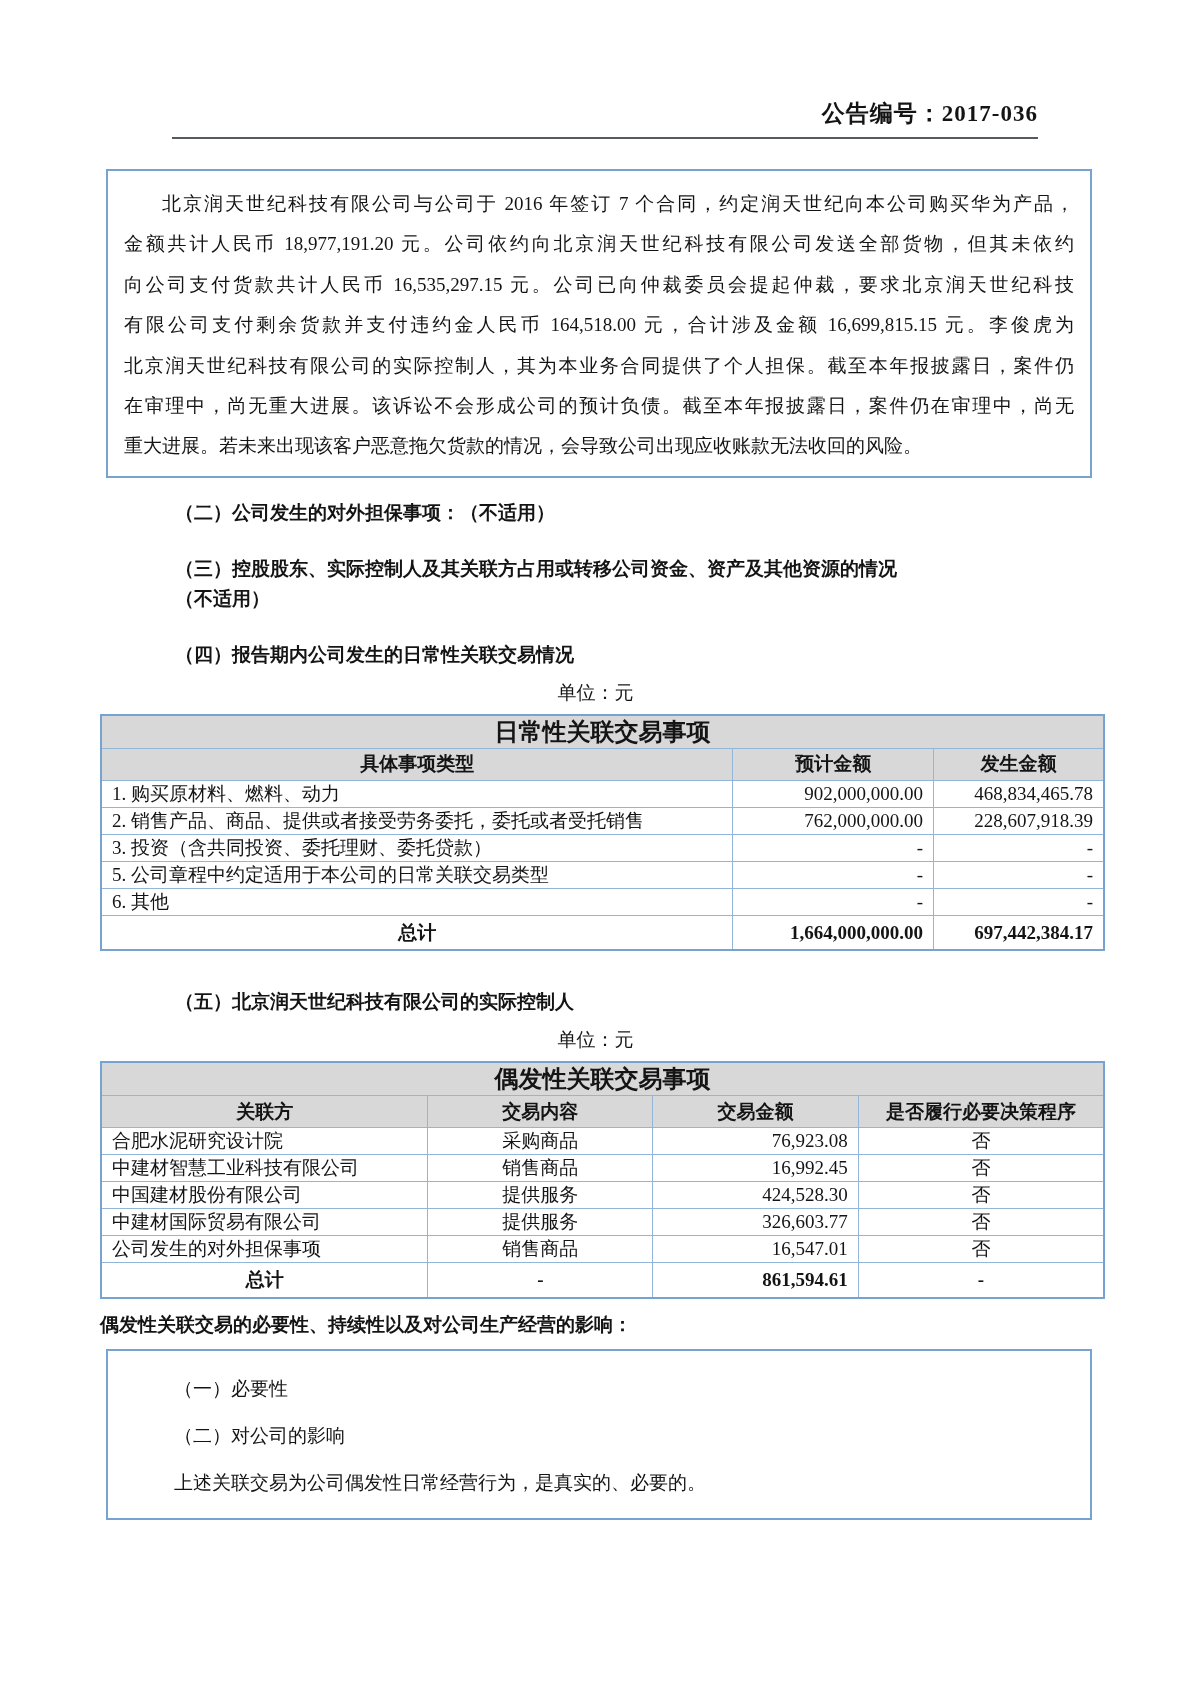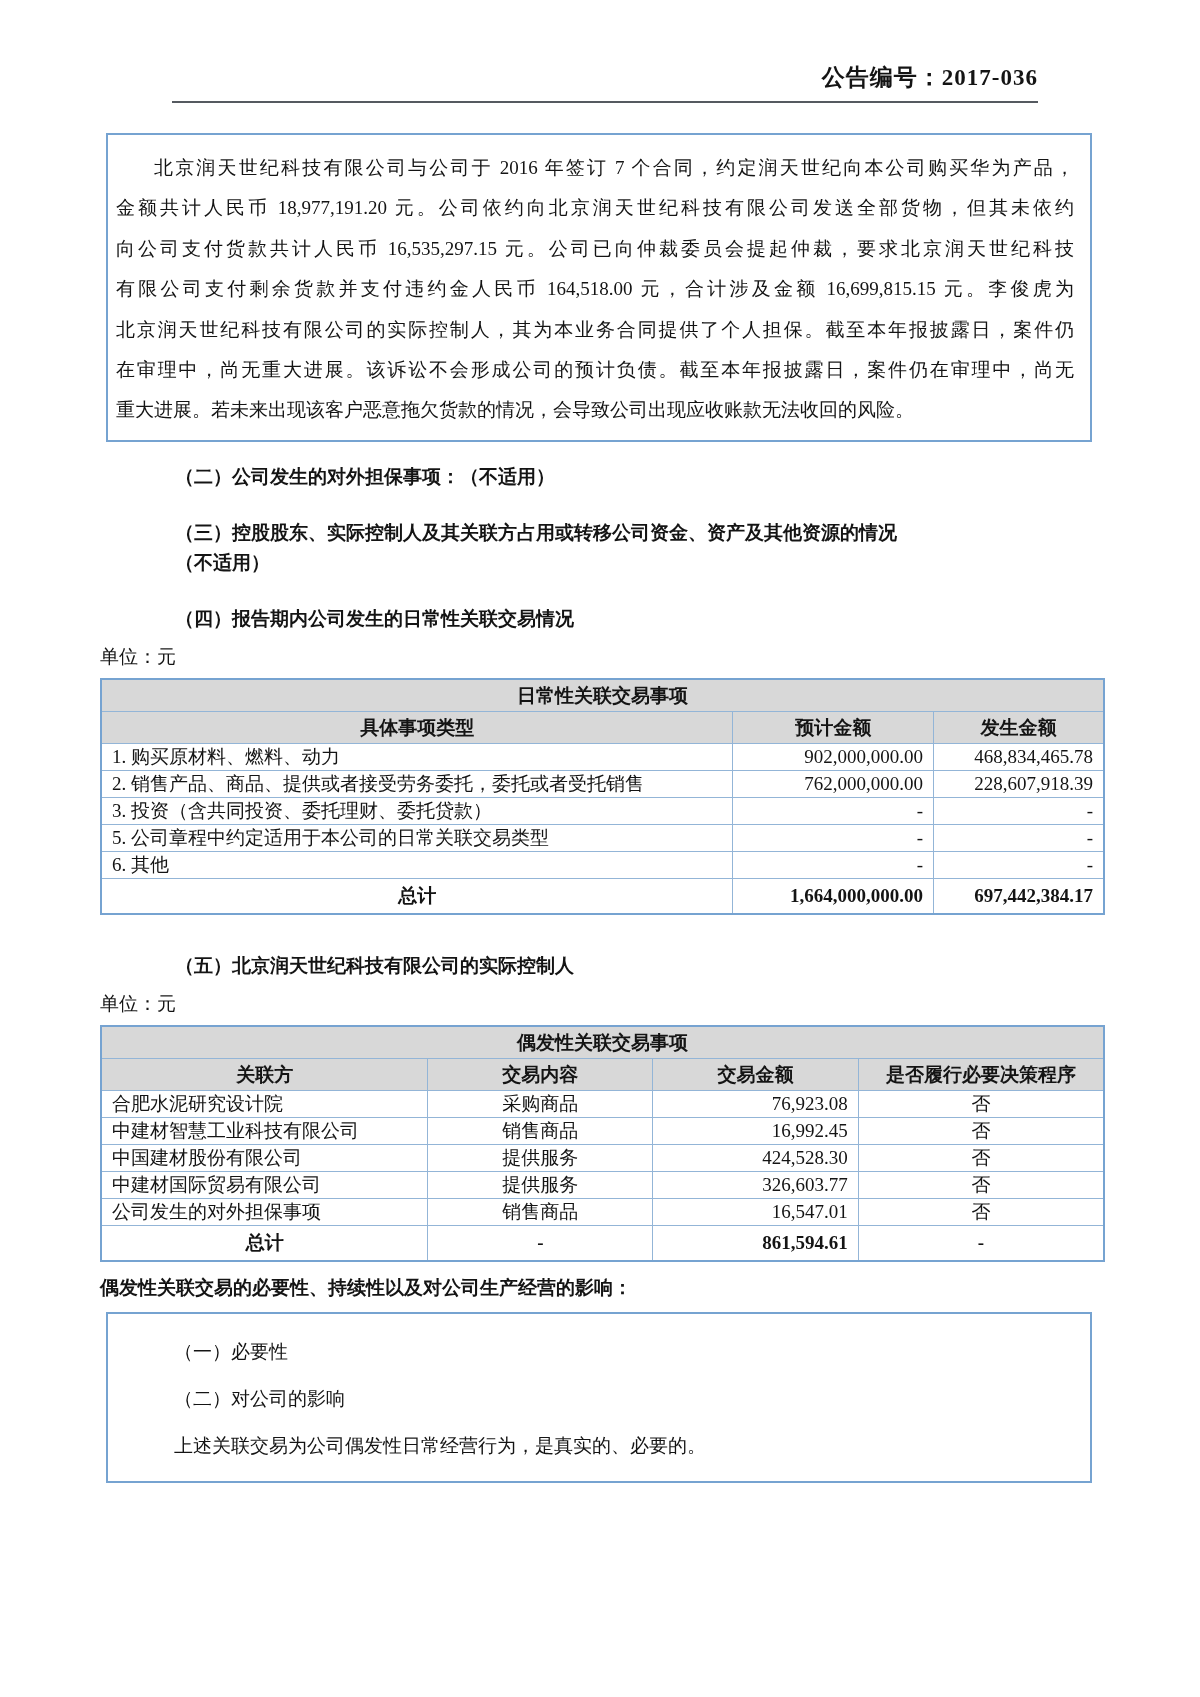--- a/index.html
+++ b/index.html
@@ -6,76 +6,76 @@
   .page{
     position:relative;
     width:1200px;height:1697px;
     background:#ffffff;
     font-family:"Liberation Serif","DejaVu Serif",serif;
     color:#141414;
     overflow:hidden;
     box-sizing:border-box;
   }
   
-  .doc-header{padding-top:62px;}
+  .doc-header{padding-top:98px;}
   .notice-no{
     font-size:23px;font-weight:bold;
     text-align:right;margin-right:162px;
     letter-spacing:1px;
   }
   .header-rule{
     margin:8px 162px 0 172px;
     border-top:2px solid #555a60;
     height:0;
   }
   
   .bluebox{
     margin:30px 108px 0 106px;
     border:2px solid #76a3d1;
     box-sizing:border-box;
     background:#ffffff;
   }
-  .litigation{padding:13px 16px 9px 8px;}
+  .litigation{padding:13px 16px 9px 16px;}
   .litigation .bl{
     margin:0;font-size:19px;line-height:40.4px;
     text-align:justify;text-align-last:justify;
     white-space:normal;
   }
   .litigation .bl.first{text-indent:38px;}
   .litigation .bl.last{text-align-last:left;}
   
   .sec{
     font-size:19px;font-weight:bold;
     margin:0 100px 0 175px;line-height:30px;
   }
   .sec.s2{margin-top:20px;}
   .sec.s3{margin-top:26px;}
   .sec.s4{margin-top:26px;}
   .sec.s5{margin-top:36px;}
   .unit-row{
     margin:0 95px 0 100px;
-    text-align:left;font-size:19px;
+    text-align:center;font-size:19px;
     padding:10px 14px 6px 0;
   }
   
   table.rt{
     border-collapse:collapse;
     margin:2px 95px 0 100px;
     width:1005px;table-layout:fixed;
     font-size:19px;
   }
   table.rt th,table.rt td{
     border:1px solid #93b5d7;
     padding:0 10px;box-sizing:border-box;
     vertical-align:middle;
   }
   table.rt{border:2px solid #76a3d1;}
   tr.title-row td{
     background:#d8d8d8;text-align:center;
-    font-weight:bold;font-size:19px;height:33px;
+    font-weight:bold;font-size:24px;height:33px;
   }
   tr.head-row th{
     background:#d8d8d8;text-align:center;
     font-weight:bold;height:32px;
   }
   tr.body-row td{height:14px;background:#ffffff;}
   td.c-left{text-align:left;}
   td.c-center{text-align:center;}
   td.c-right{text-align:right;}
   tr.total-row td{height:35px;font-weight:bold;background:#ffffff;}

